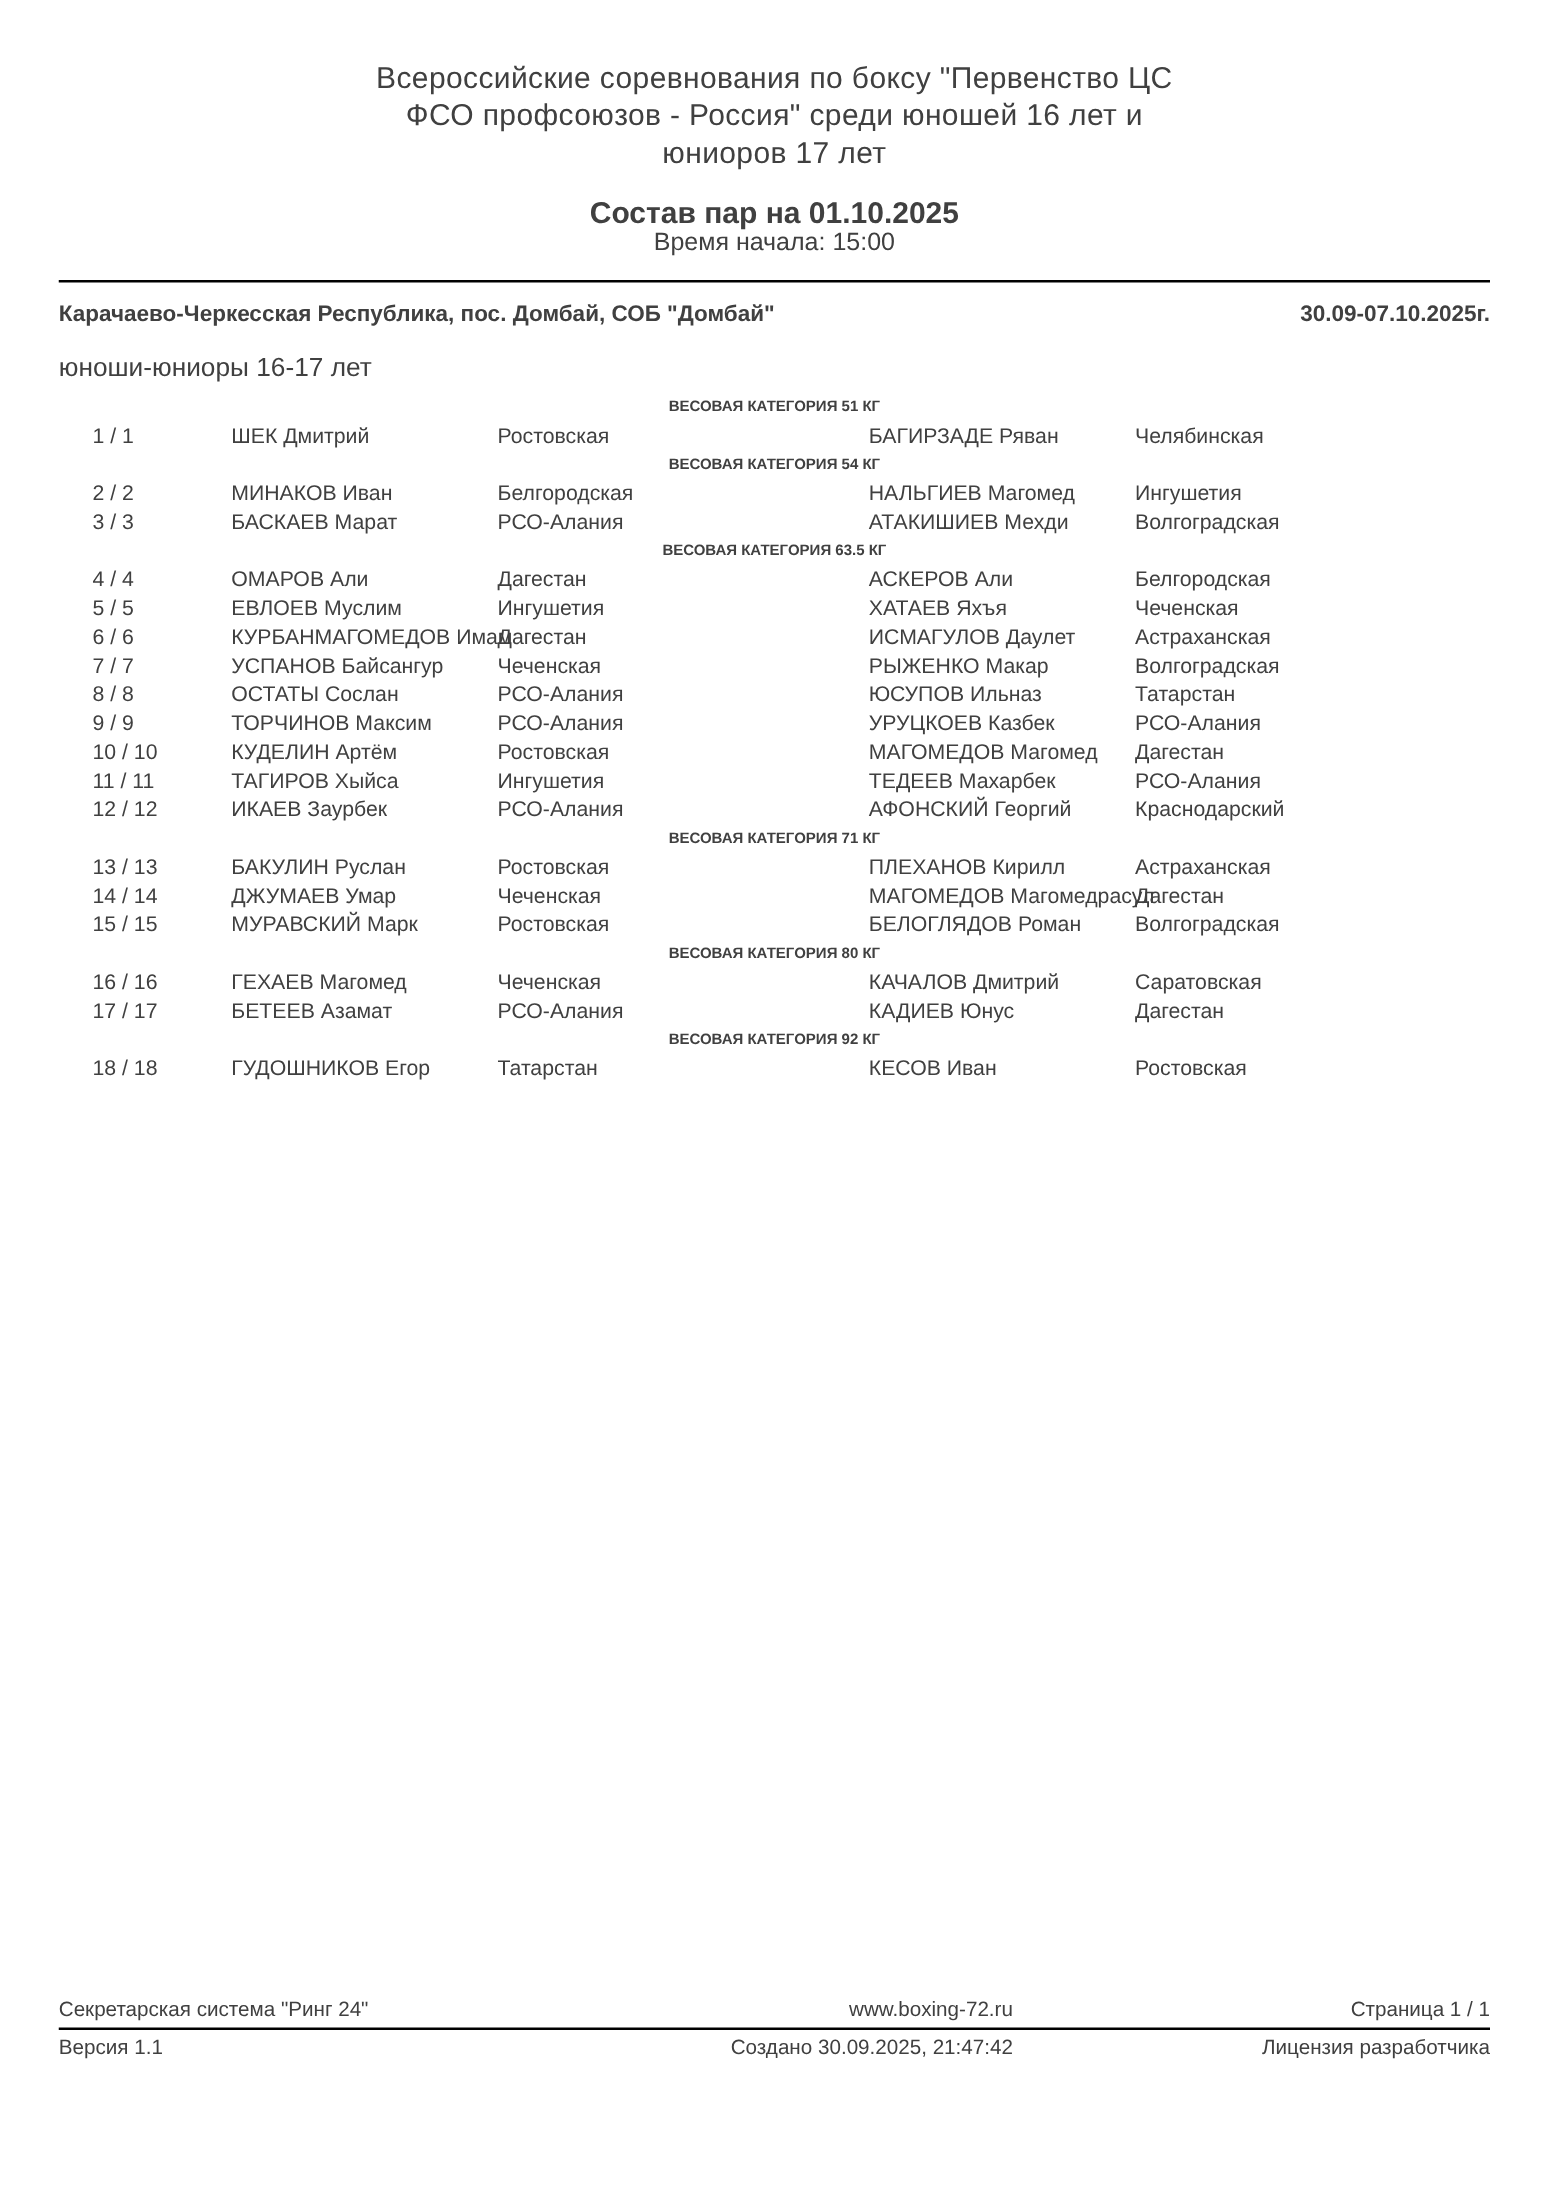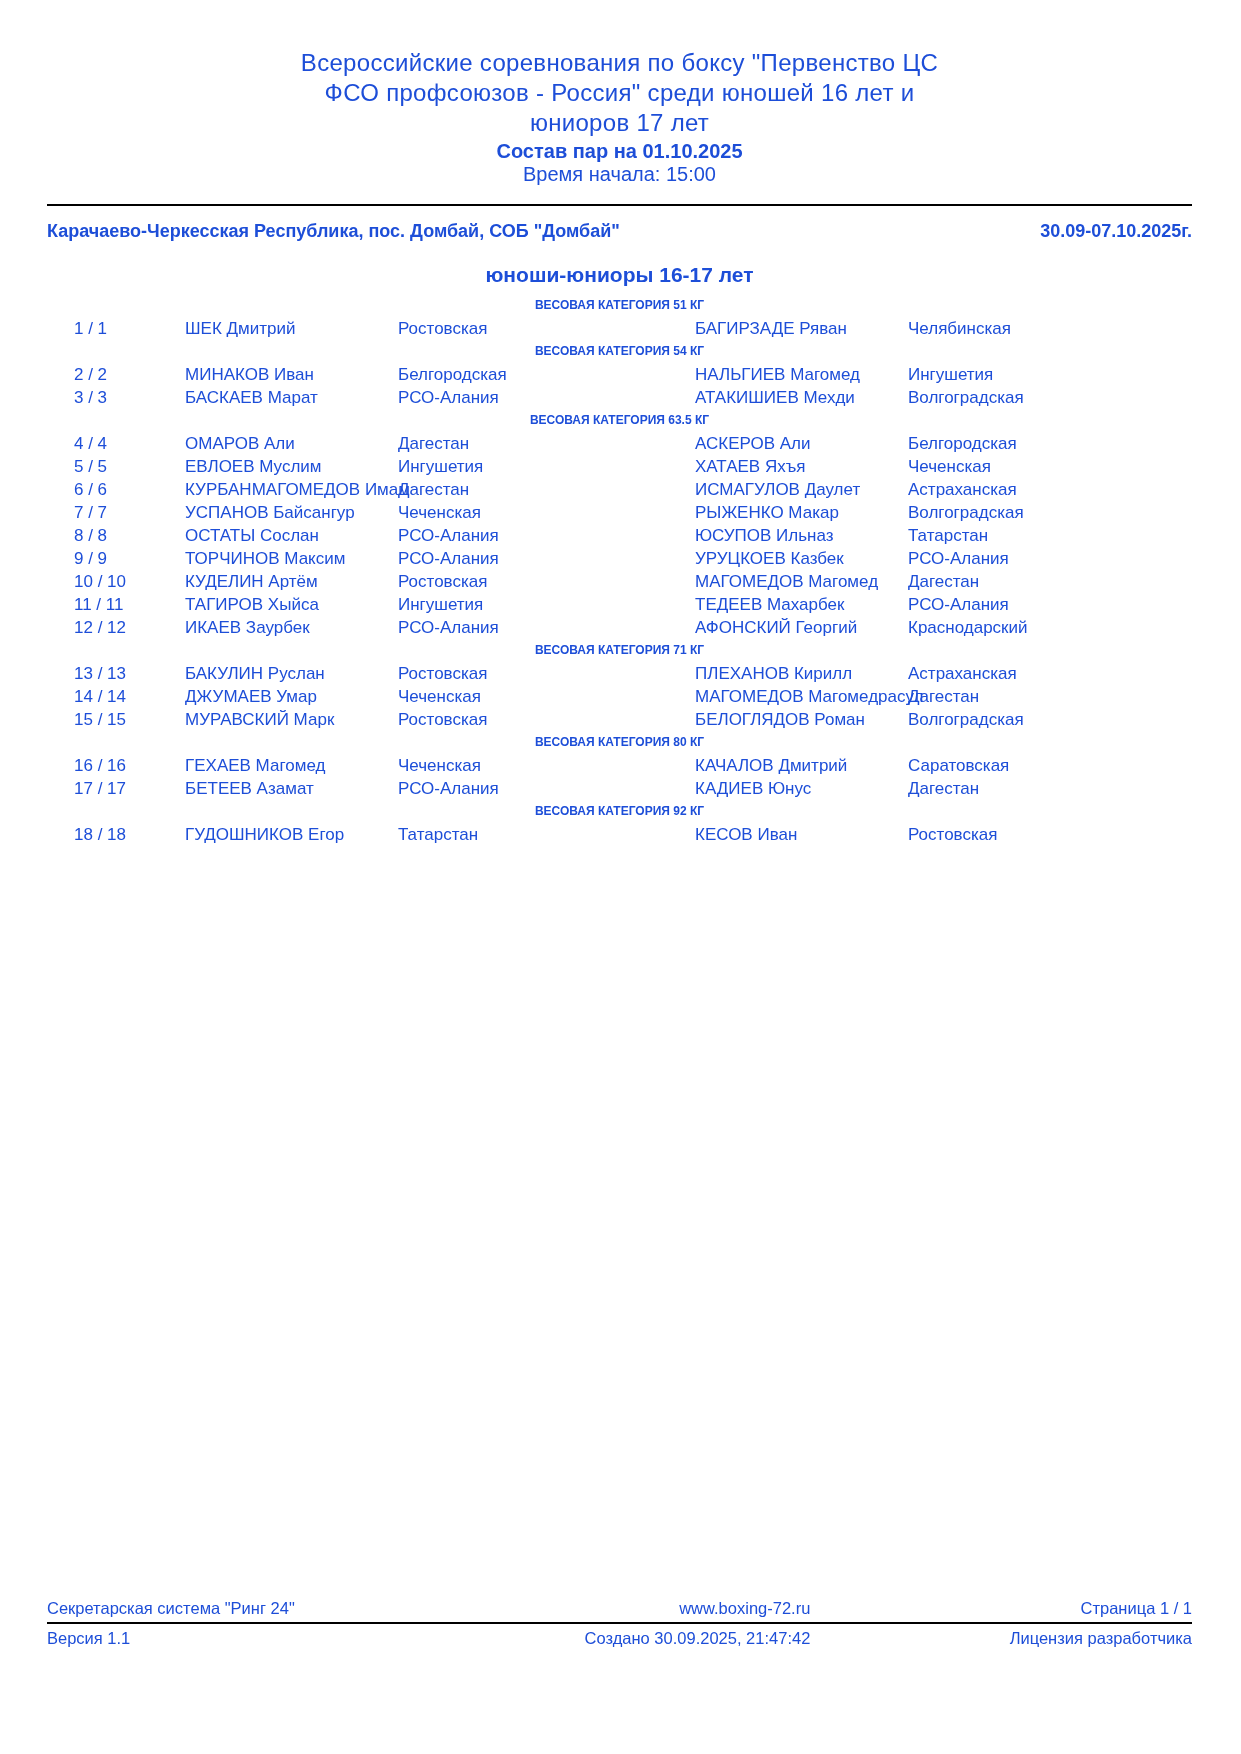--- a/index.html
+++ b/index.html
@@ -1,35 +1,35 @@
 <!DOCTYPE html>
 <html><head>
 <meta charset="utf-8">
 <style>
   * { margin:0; padding:0; box-sizing:border-box; }
   html,body { background:#fff; }
   .page {
     width:1241px; height:1754px; position:relative;
-    background:#ffffff; color:#1d4ed8;
+    background:#ffffff; color:#404040;
     font-family:"Liberation Sans", sans-serif;
     overflow:hidden;
   }
   .content { padding:48px 49px 0 47px; }
   .title {
     text-align:center; font-size:24px; line-height:30px;
     font-weight:400; letter-spacing:0.3px;
   }
-  .subtitle { text-align:center; font-size:20px; font-weight:700; line-height:26px; margin-top:0; }
+  .subtitle { text-align:center; font-size:24px; font-weight:700; line-height:26px; margin-top:20px; }
   .time { text-align:center; font-size:20px; line-height:20px; }
   .header-rule { border-top:2.5px solid #000; margin-top:20px; }
   .venue-row {
     display:flex; justify-content:space-between;
     font-weight:700; font-size:18px; line-height:22px; margin-top:14px;
   }
-  .group-title { text-align:center; font-weight:700; font-size:21px; line-height:26px; margin-top:20px; }
+  .group-title { text-align:left; font-weight:400; font-size:21px; line-height:26px; margin-top:20px; }
   #pairs { margin-top:6px; }
   .category { text-align:center; font-weight:700; font-size:12px; line-height:23px; }
   .bout-row { position:relative; height:23px; font-size:17px; line-height:23px; }
   .bout-row span { position:absolute; top:0; white-space:nowrap; }
   .col-num    { left:27px; }
   .col-rname  { left:138px; }
   .col-rreg   { left:351px; }
   .col-bname  { left:648px; }
   .col-breg   { left:861px; }
   .footer {

